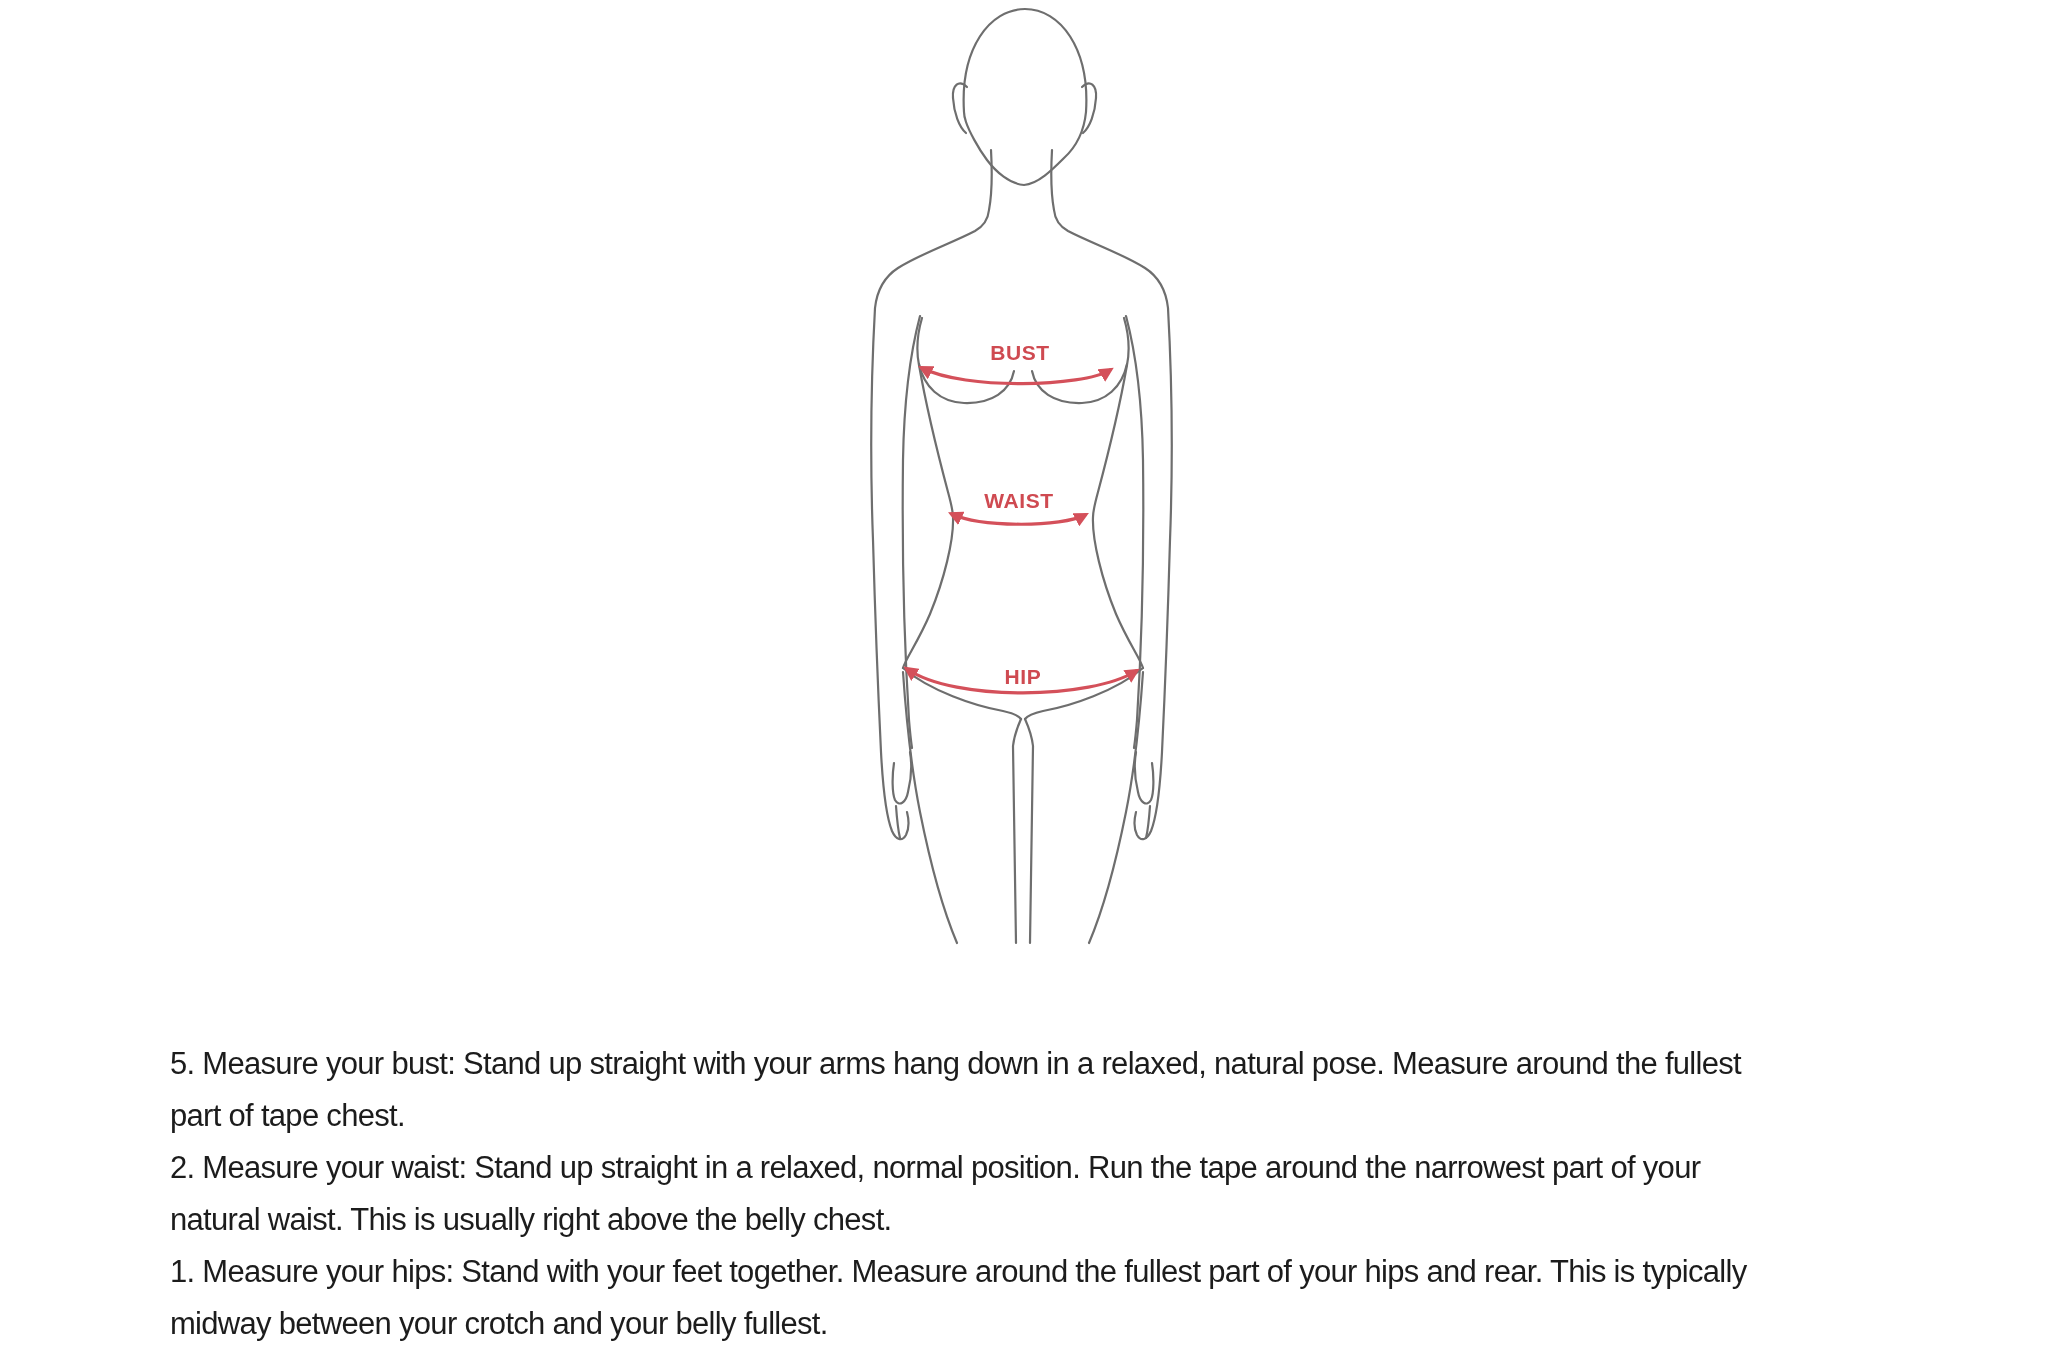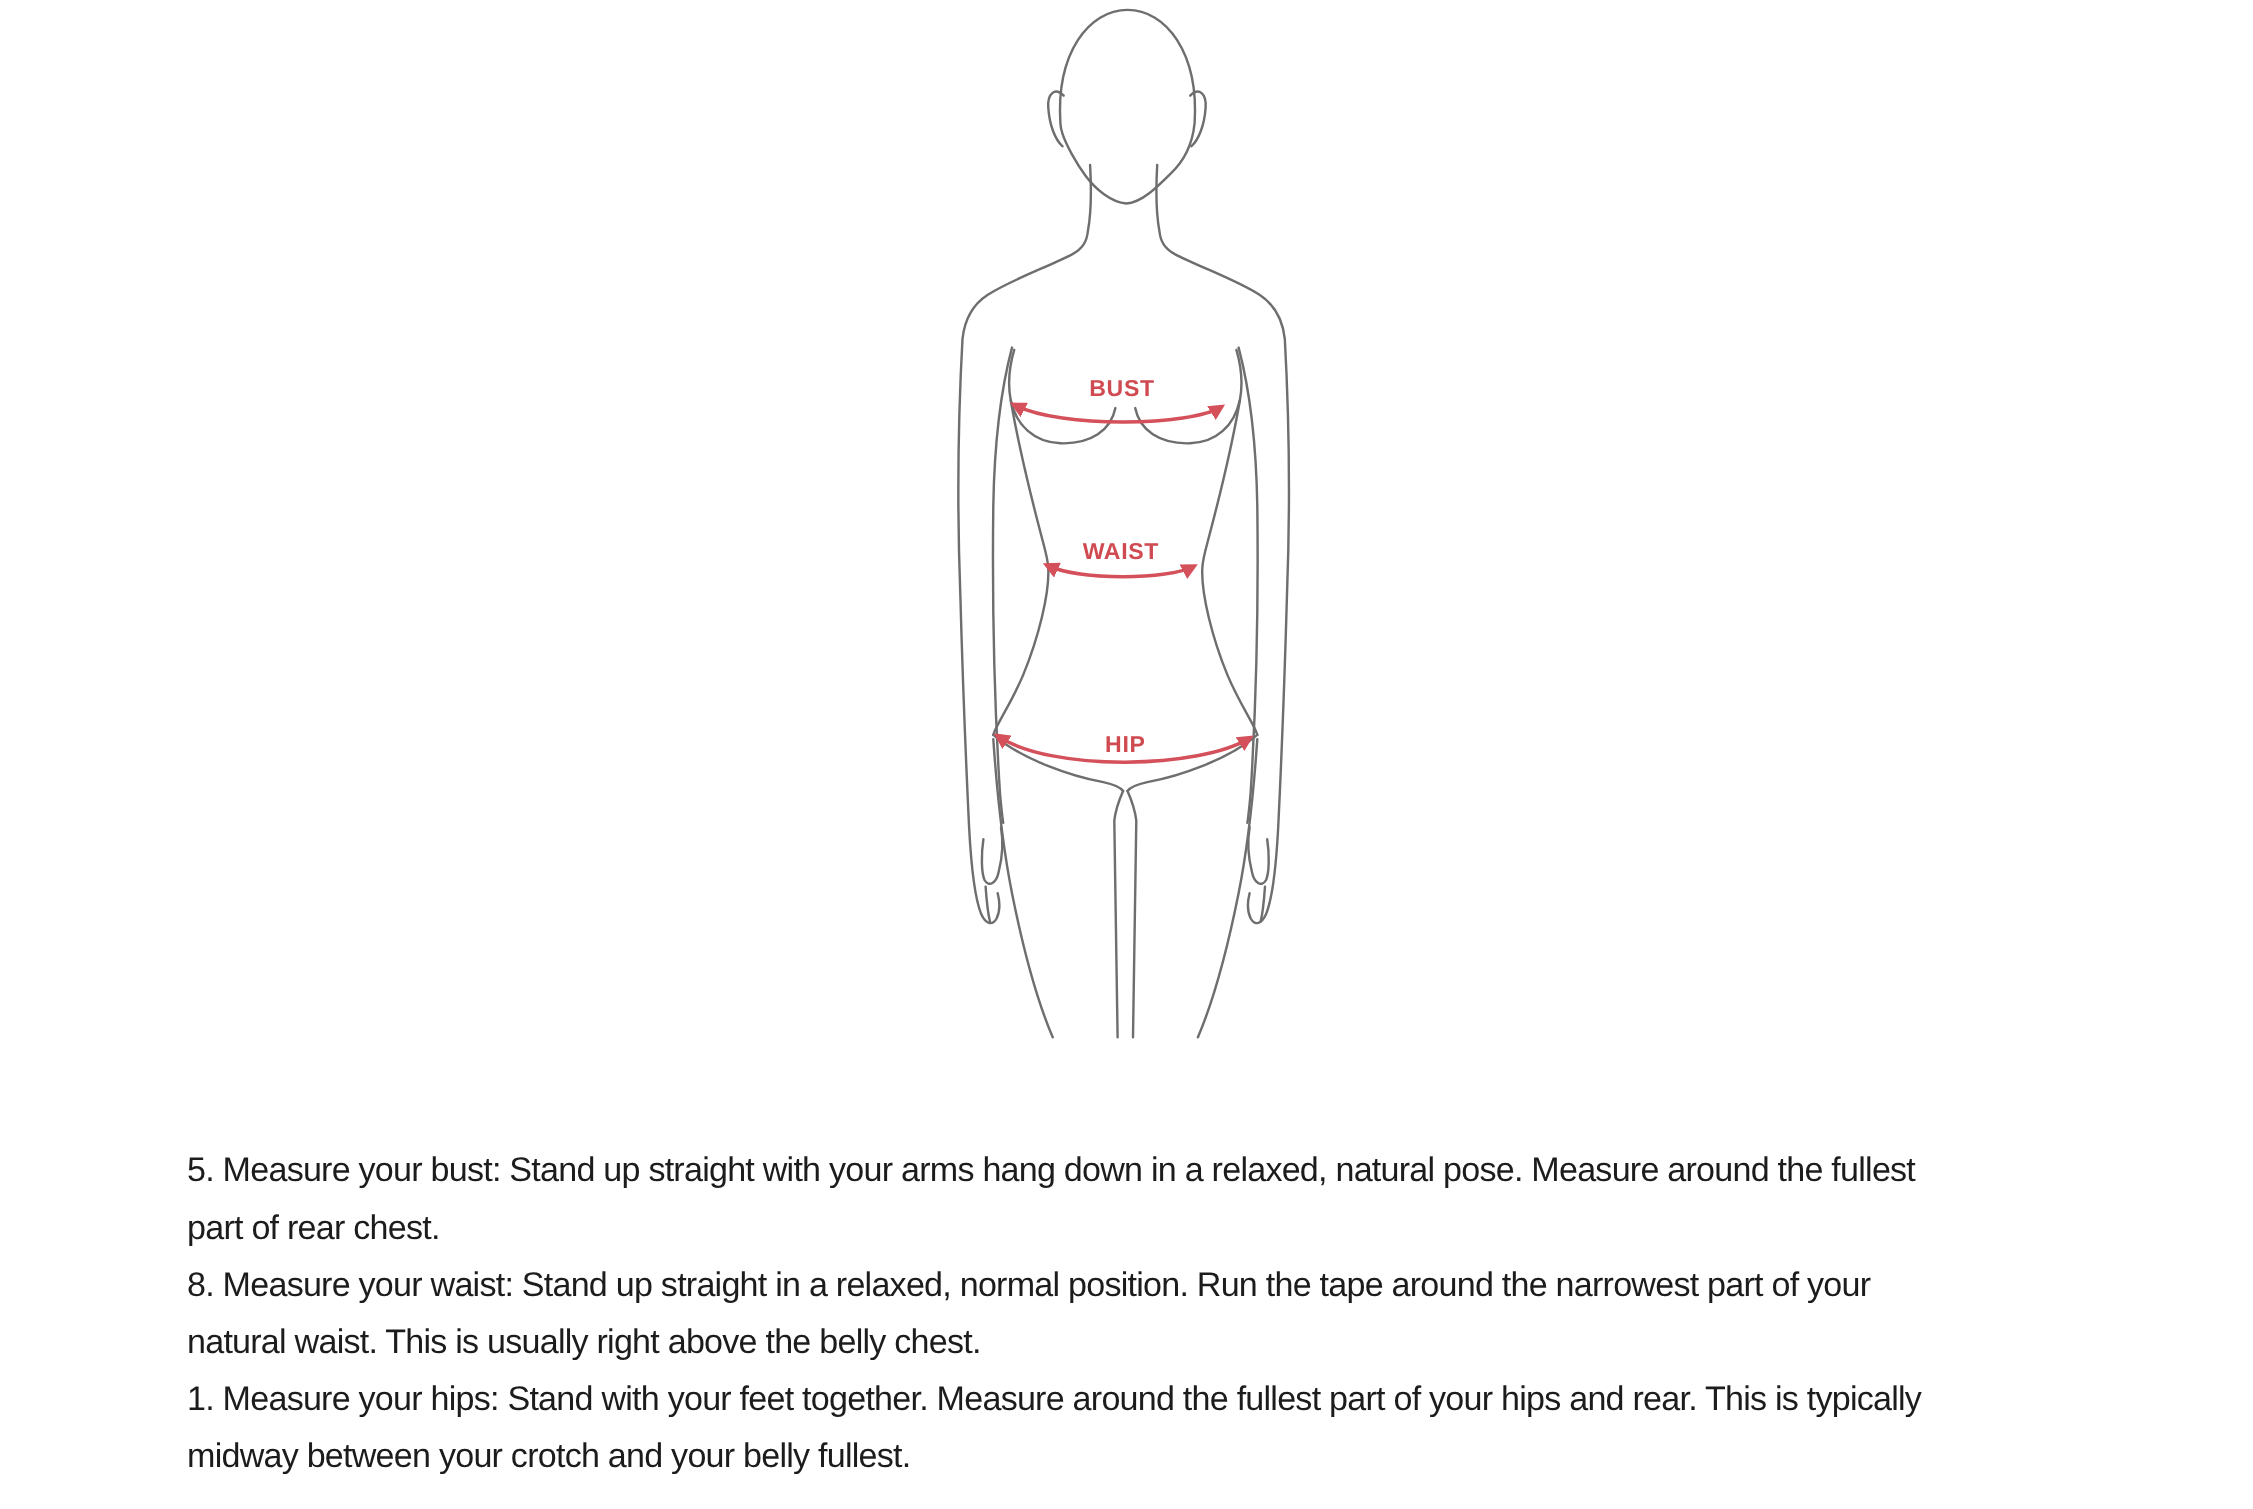--- a/index.html
+++ b/index.html
@@ -104,20 +104,20 @@
 
     <g fill="#cf4a51">
       <text class="lbl" x="180" y="360">BUST</text>
       <text class="lbl" x="179" y="508">WAIST</text>
       <text class="lbl" x="183" y="684">HIP</text>
     </g>
   </svg>
 
   <div class="instructions">
     <div class="instr-line">5. Measure your bust: Stand up straight with your arms hang down in a relaxed, natural pose. Measure around the fullest</div>
-    <div class="instr-line">part of rear chest.</div>
-    <div class="instr-line">8. Measure your waist: Stand up straight in a relaxed, normal position. Run the tape around the narrowest part of your</div>
+    <div class="instr-line">part of tape chest.</div>
+    <div class="instr-line">2. Measure your waist: Stand up straight in a relaxed, normal position. Run the tape around the narrowest part of your</div>
     <div class="instr-line">natural waist. This is usually right above the belly chest.</div>
     <div class="instr-line">1. Measure your hips: Stand with your feet together. Measure around the fullest part of your hips and rear. This is typically</div>
     <div class="instr-line">midway between your crotch and your belly fullest.</div>
   </div>
 
 </div>
 
 </body></html>

